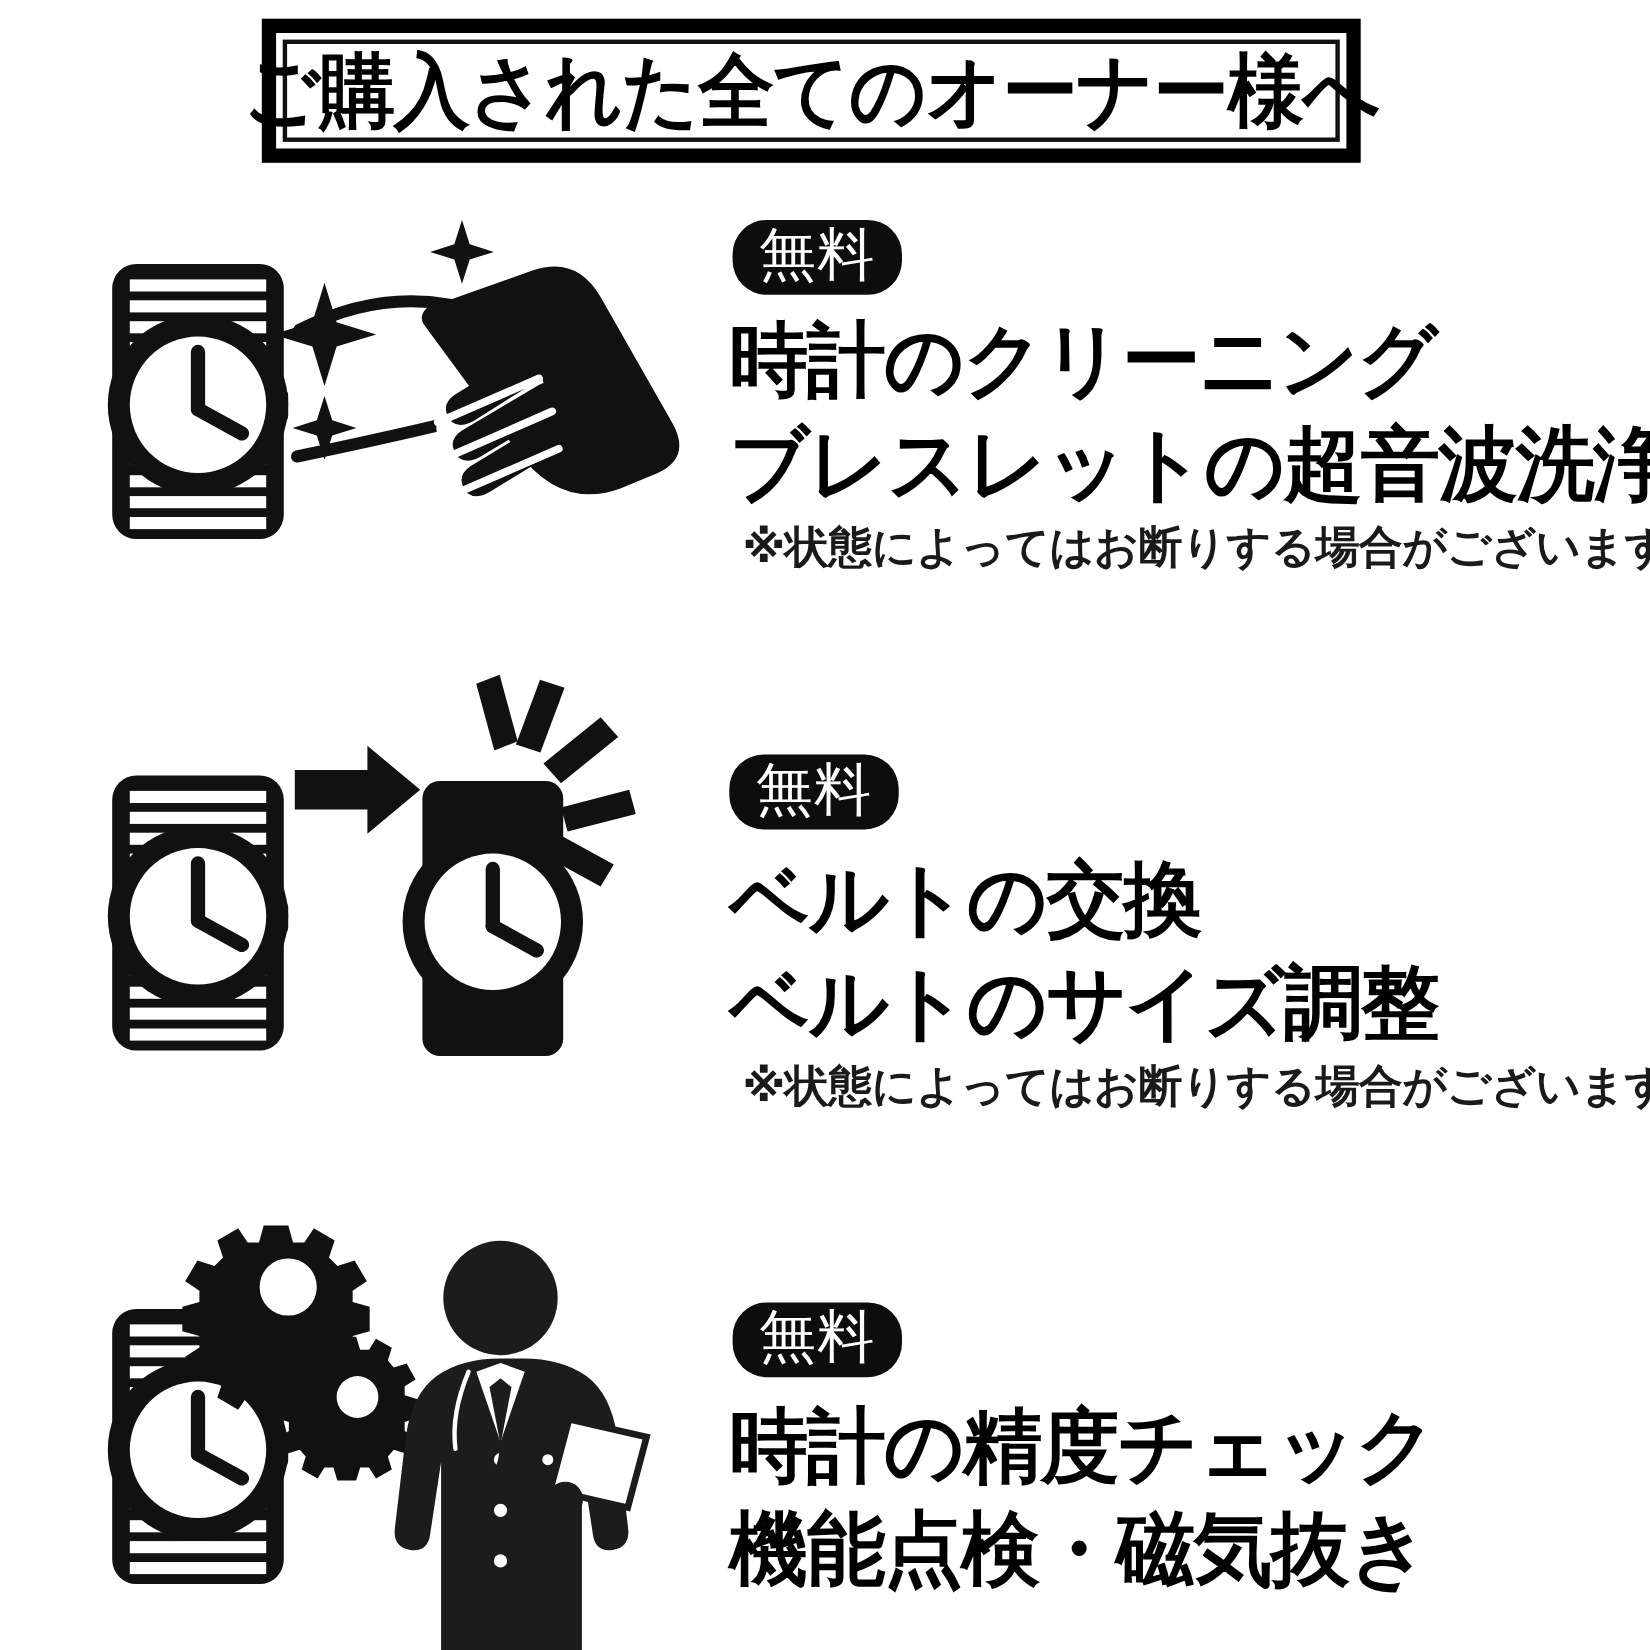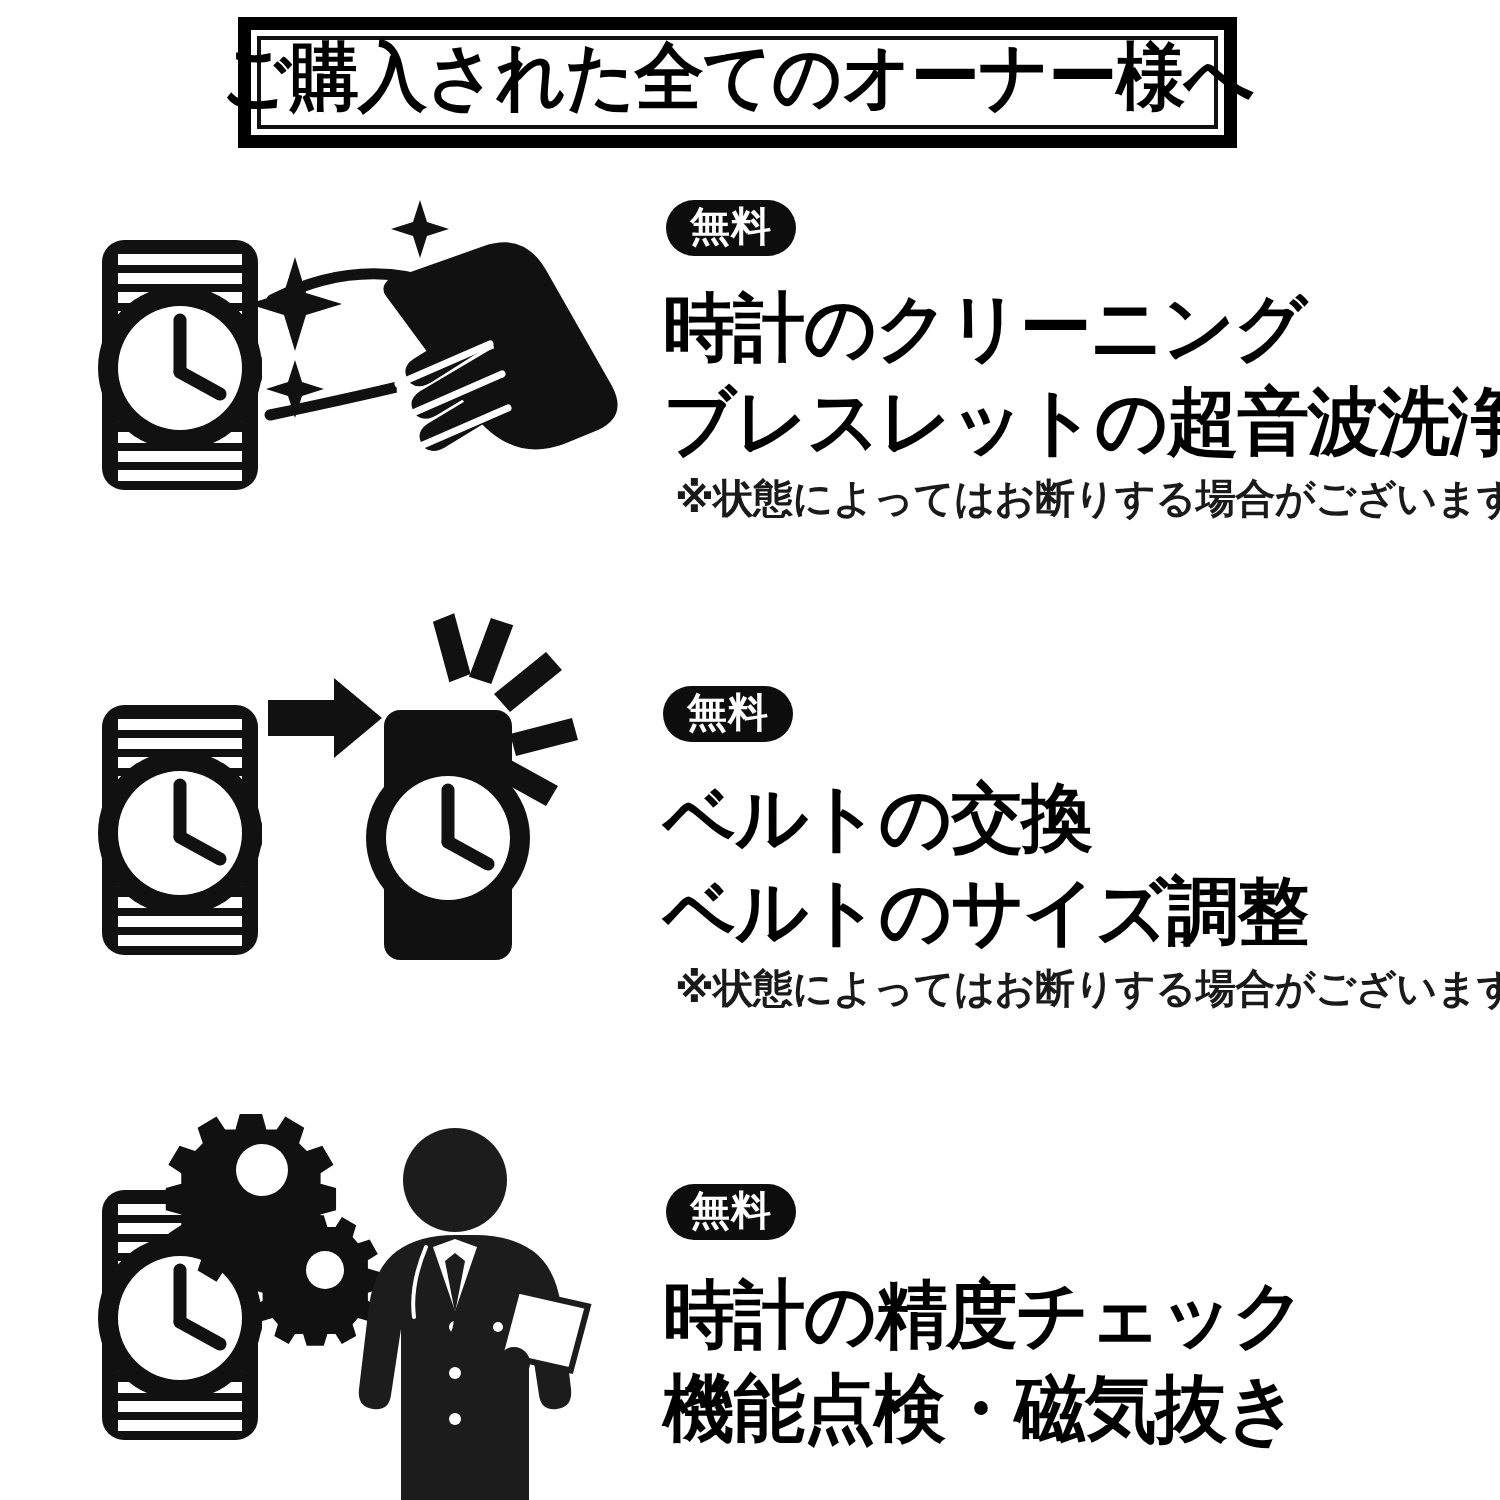--- a/index.html
+++ b/index.html
@@ -34,20 +34,21 @@
     box-sizing: border-box;
     padding: 6px;
   }
   .header-frame-line {
     width: 100%;
     height: 100%;
     border: 4px solid #111111;
     box-sizing: border-box;
     background: #ffffff;
     display: flex;
+    align-items: center;
     justify-content: center;
   }
   .header-title {
     font-size: 74px;
     font-weight: 700;
     line-height: 1;
     letter-spacing: -1px;
     transform: scaleX(0.93);
     white-space: nowrap;
     color: #000000;
@@ -79,22 +80,22 @@
   }
 
   .badge {
     display: inline-flex;
     align-items: center;
     justify-content: center;
     background: #0d0d0d;
     color: #ffffff;
     border-radius: 31px;
     padding: 6px 24px 10px 24px;
-    font-size: 40px;
-    font-weight: 700;
+    font-size: 52px;
+    font-weight: 400;
     line-height: 1;
     letter-spacing: 1px;
   }
 
   .headline {
     font-size: 74px;
     font-weight: 700;
     line-height: 1.07;
     letter-spacing: -1.5px;
     white-space: nowrap;

